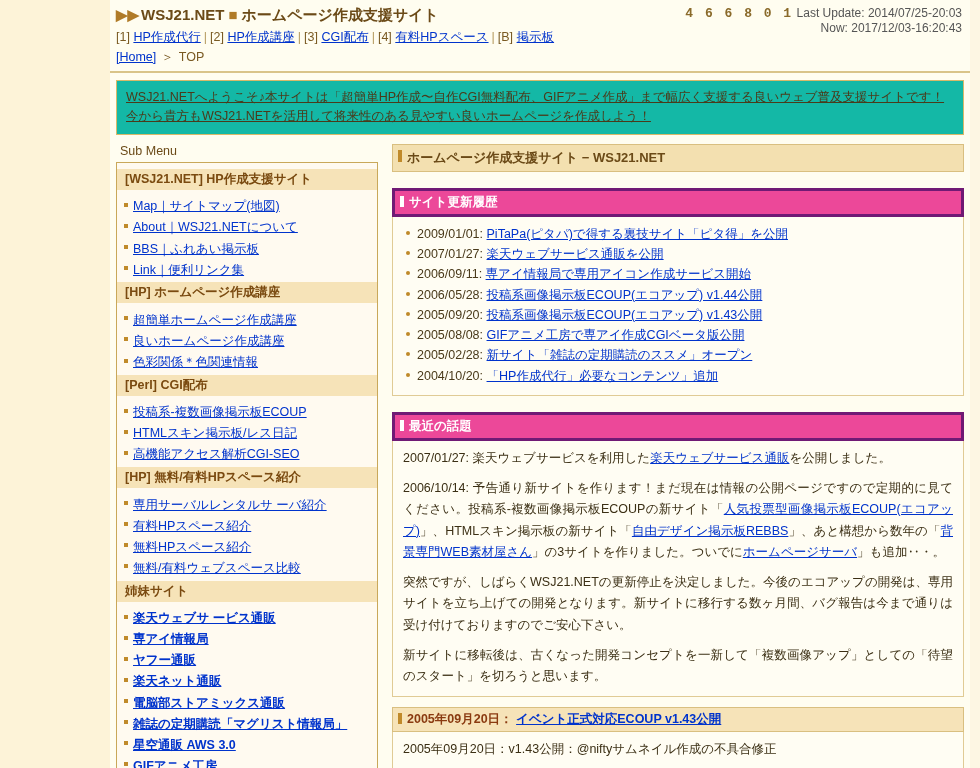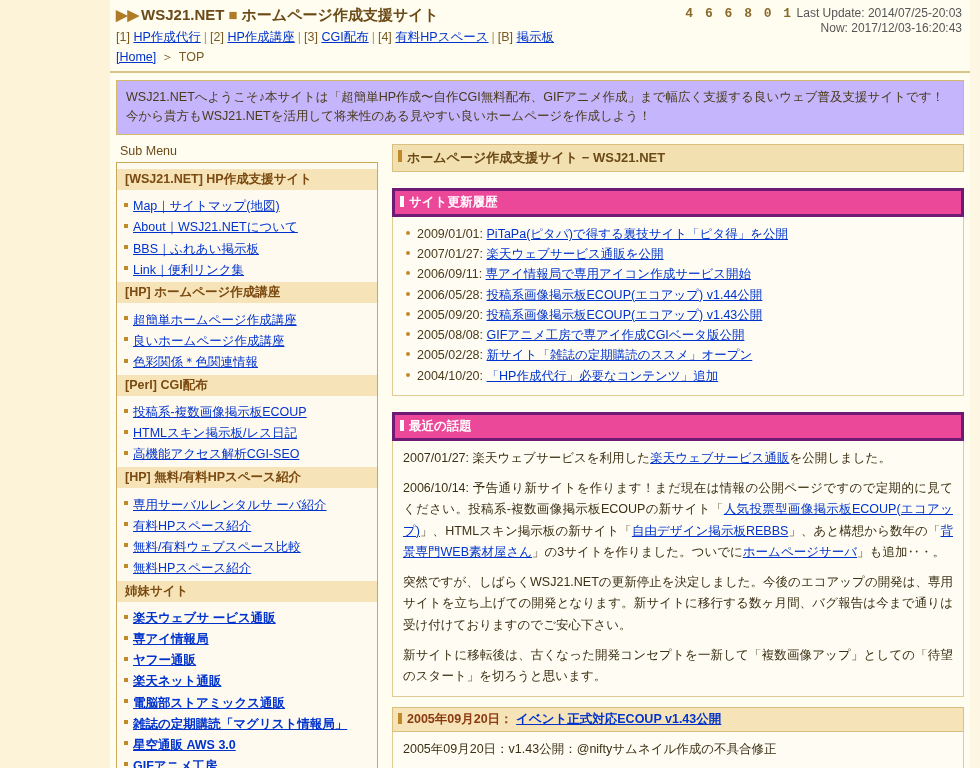--- a/index.html
+++ b/index.html
@@ -70,25 +70,26 @@
   .crumb .gt{margin:0 5px;color:#7a5a22;}
 
   .rule{
     height:2px;background:#d9c48a;margin:5px 0 0 0;
   }
 
   
   .intro{
     margin:7px 6px 0 6px;
     border:1px solid #d8b96a;
-    background:#c4b5fd;
+    background:#14b8a6;
     padding:7px 9px;
     line-height:1.55;
     color:#4a3a1a;
     font-size:12.5px;
+    text-decoration:underline;
   }
 
   
   .cols{
     display:flex;
     margin-top:9px;
     padding:0 6px;
     gap:14px;
   }
   .col-left{width:262px;flex:none;}
@@ -262,22 +263,22 @@
           <div class="menu-item"><span class="bullet"></span><a>色彩関係＊色関連情報</a></div>
 
           <div class="menu-group-title">[Perl] CGI配布</div>
           <div class="menu-item"><span class="bullet"></span><a>投稿系-複数画像掲示板ECOUP</a></div>
           <div class="menu-item"><span class="bullet"></span><a>HTMLスキン掲示板/レス日記</a></div>
           <div class="menu-item"><span class="bullet"></span><a>高機能アクセス解析CGI-SEO</a></div>
 
           <div class="menu-group-title">[HP] 無料/有料HPスペース紹介</div>
           <div class="menu-item"><span class="bullet"></span><a>専用サーバルレンタルサ ーバ紹介</a></div>
           <div class="menu-item"><span class="bullet"></span><a>有料HPスペース紹介</a></div>
+          <div class="menu-item"><span class="bullet"></span><a>無料HPスペース紹介</a></div>
           <div class="menu-item"><span class="bullet"></span><a>無料/有料ウェブスペース比較</a></div>
-          <div class="menu-item"><span class="bullet"></span><a>無料HPスペース紹介</a></div>
 
           <div class="menu-group-title alt">姉妹サイト</div>
           <div class="menu-item bold"><span class="bullet"></span><a>楽天ウェブサ ービス通販</a></div>
           <div class="menu-item bold"><span class="bullet"></span><a>専アイ情報局</a></div>
           <div class="menu-item bold"><span class="bullet"></span><a>ヤフー通販</a></div>
           <div class="menu-item bold"><span class="bullet"></span><a>楽天ネット通販</a></div>
           <div class="menu-item bold"><span class="bullet"></span><a>電脳部ストアミックス通販</a></div>
           <div class="menu-item bold"><span class="bullet"></span><a>雑誌の定期購読「マグリスト情報局」</a></div>
           <div class="menu-item bold"><span class="bullet"></span><a>星空通販 AWS 3.0</a></div>
           <div class="menu-item bold"><span class="bullet"></span><a>GIFアニメ工房</a></div>

